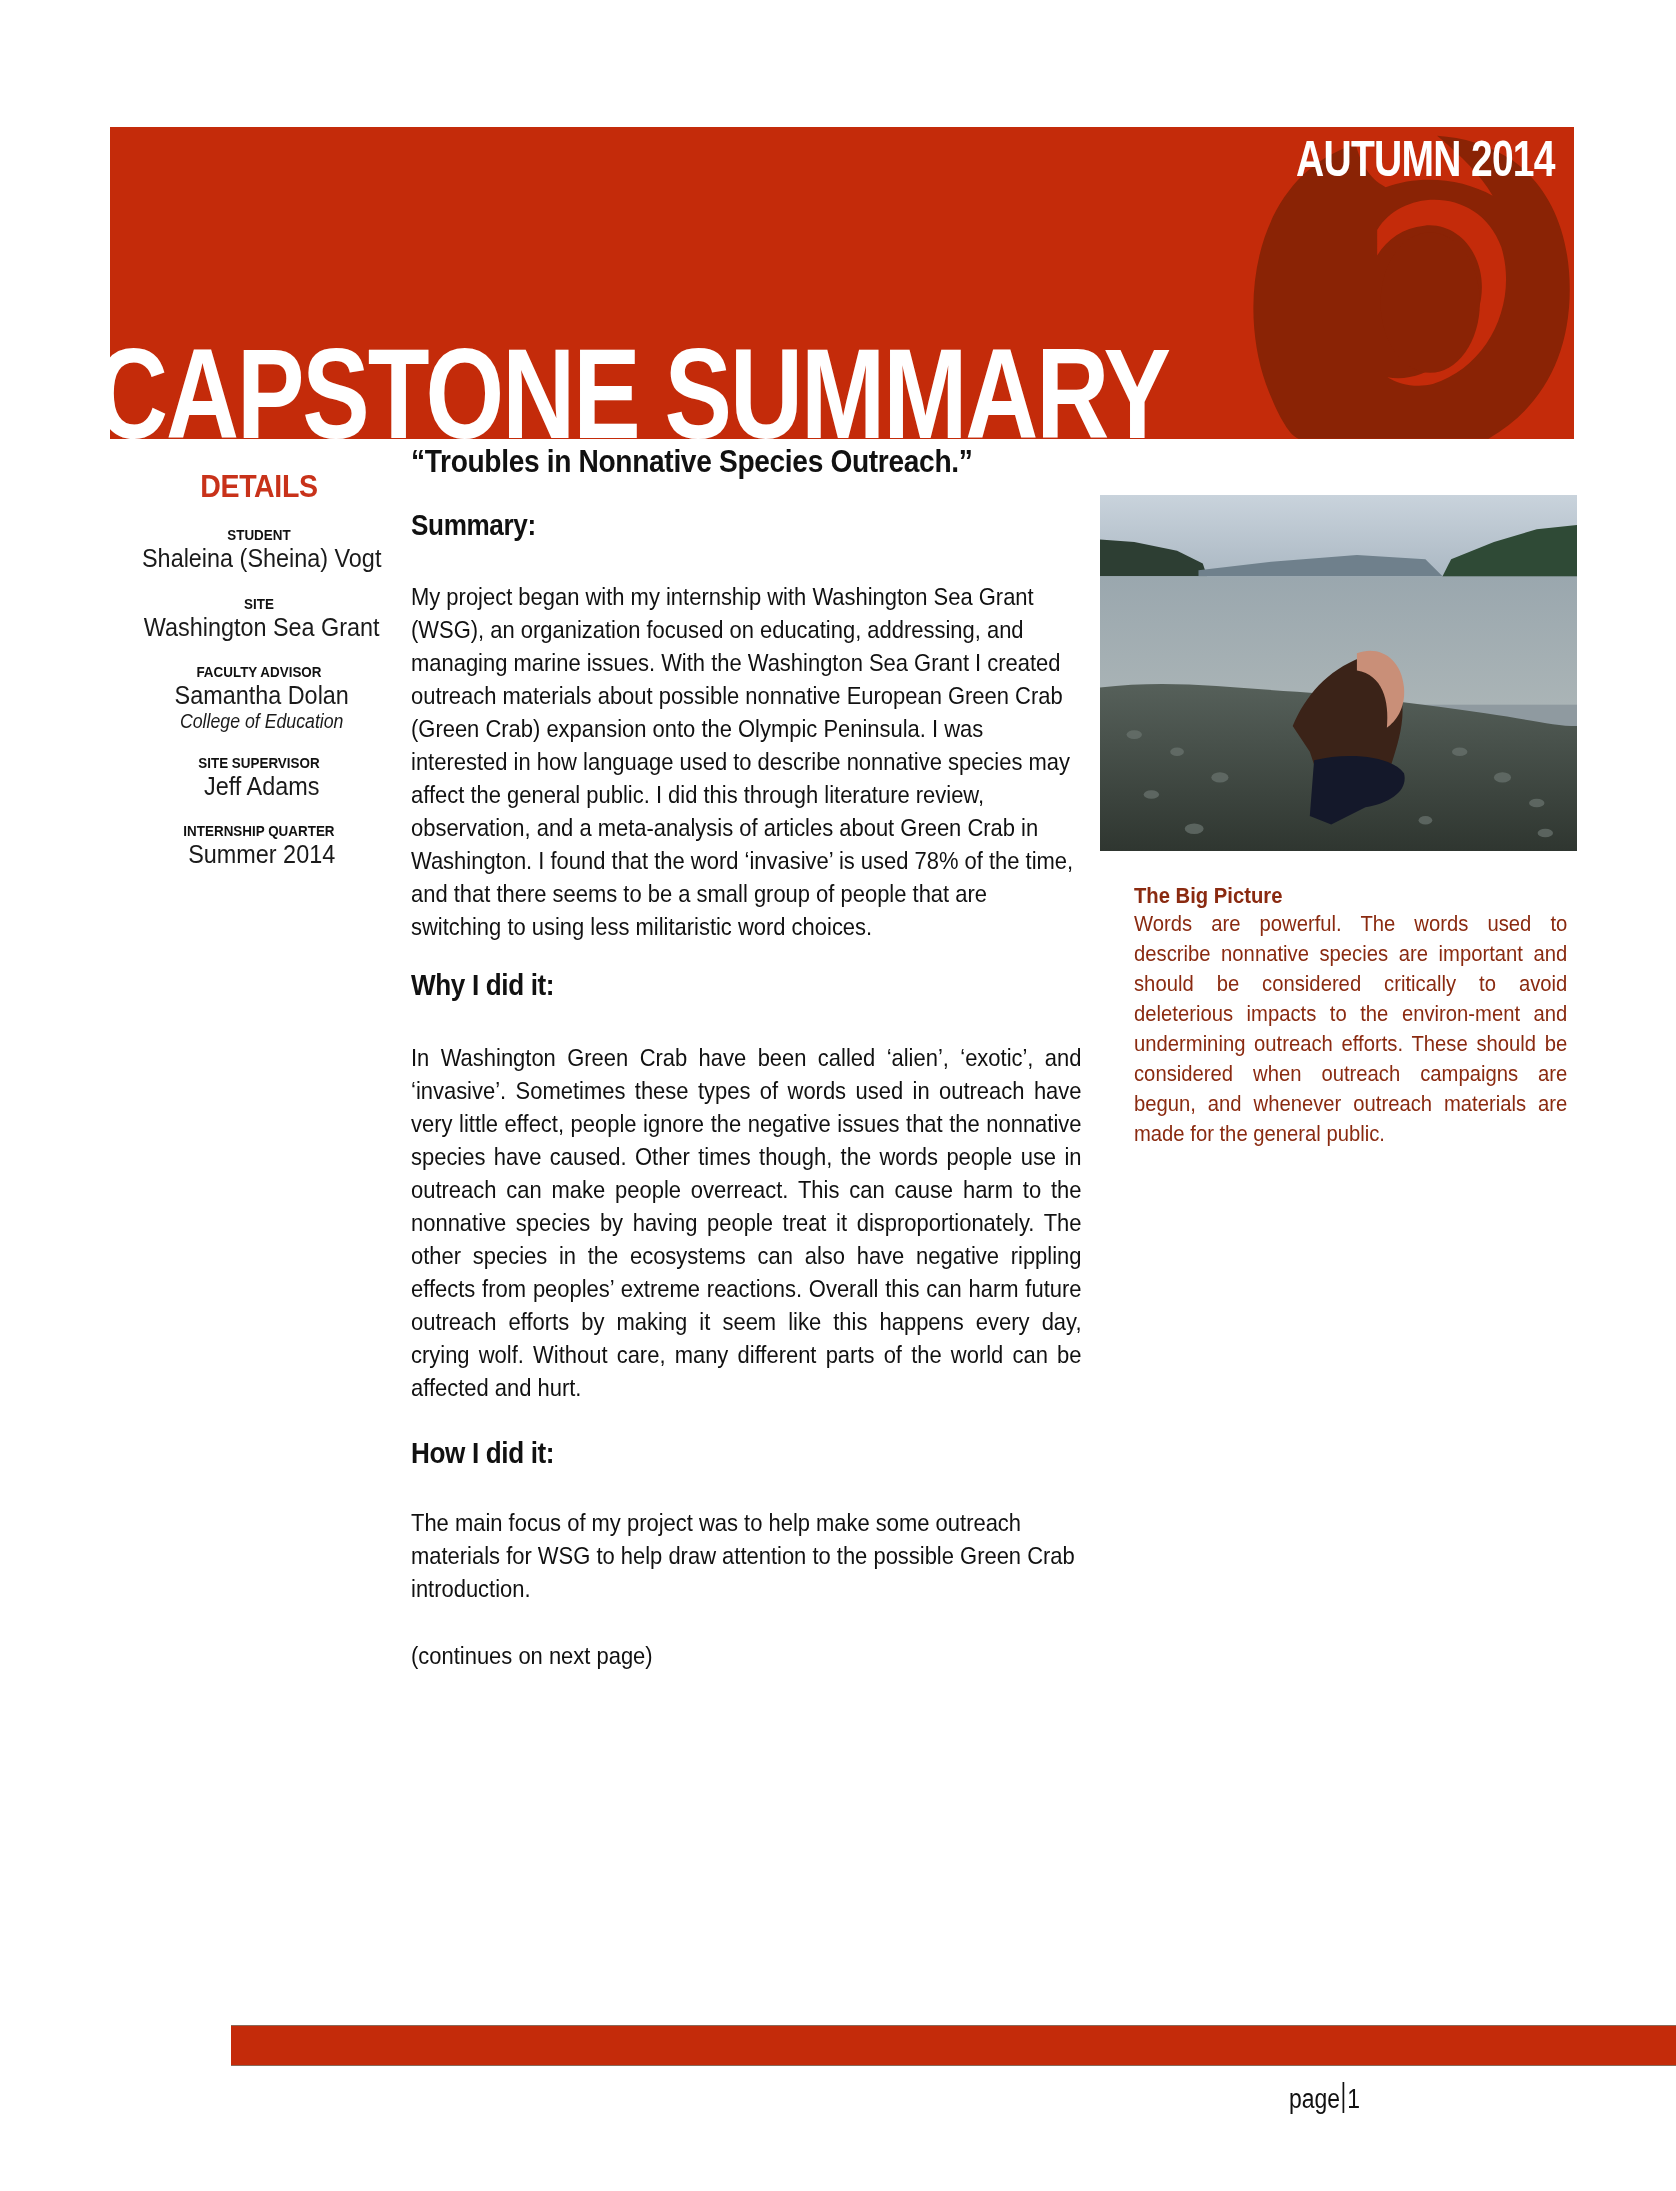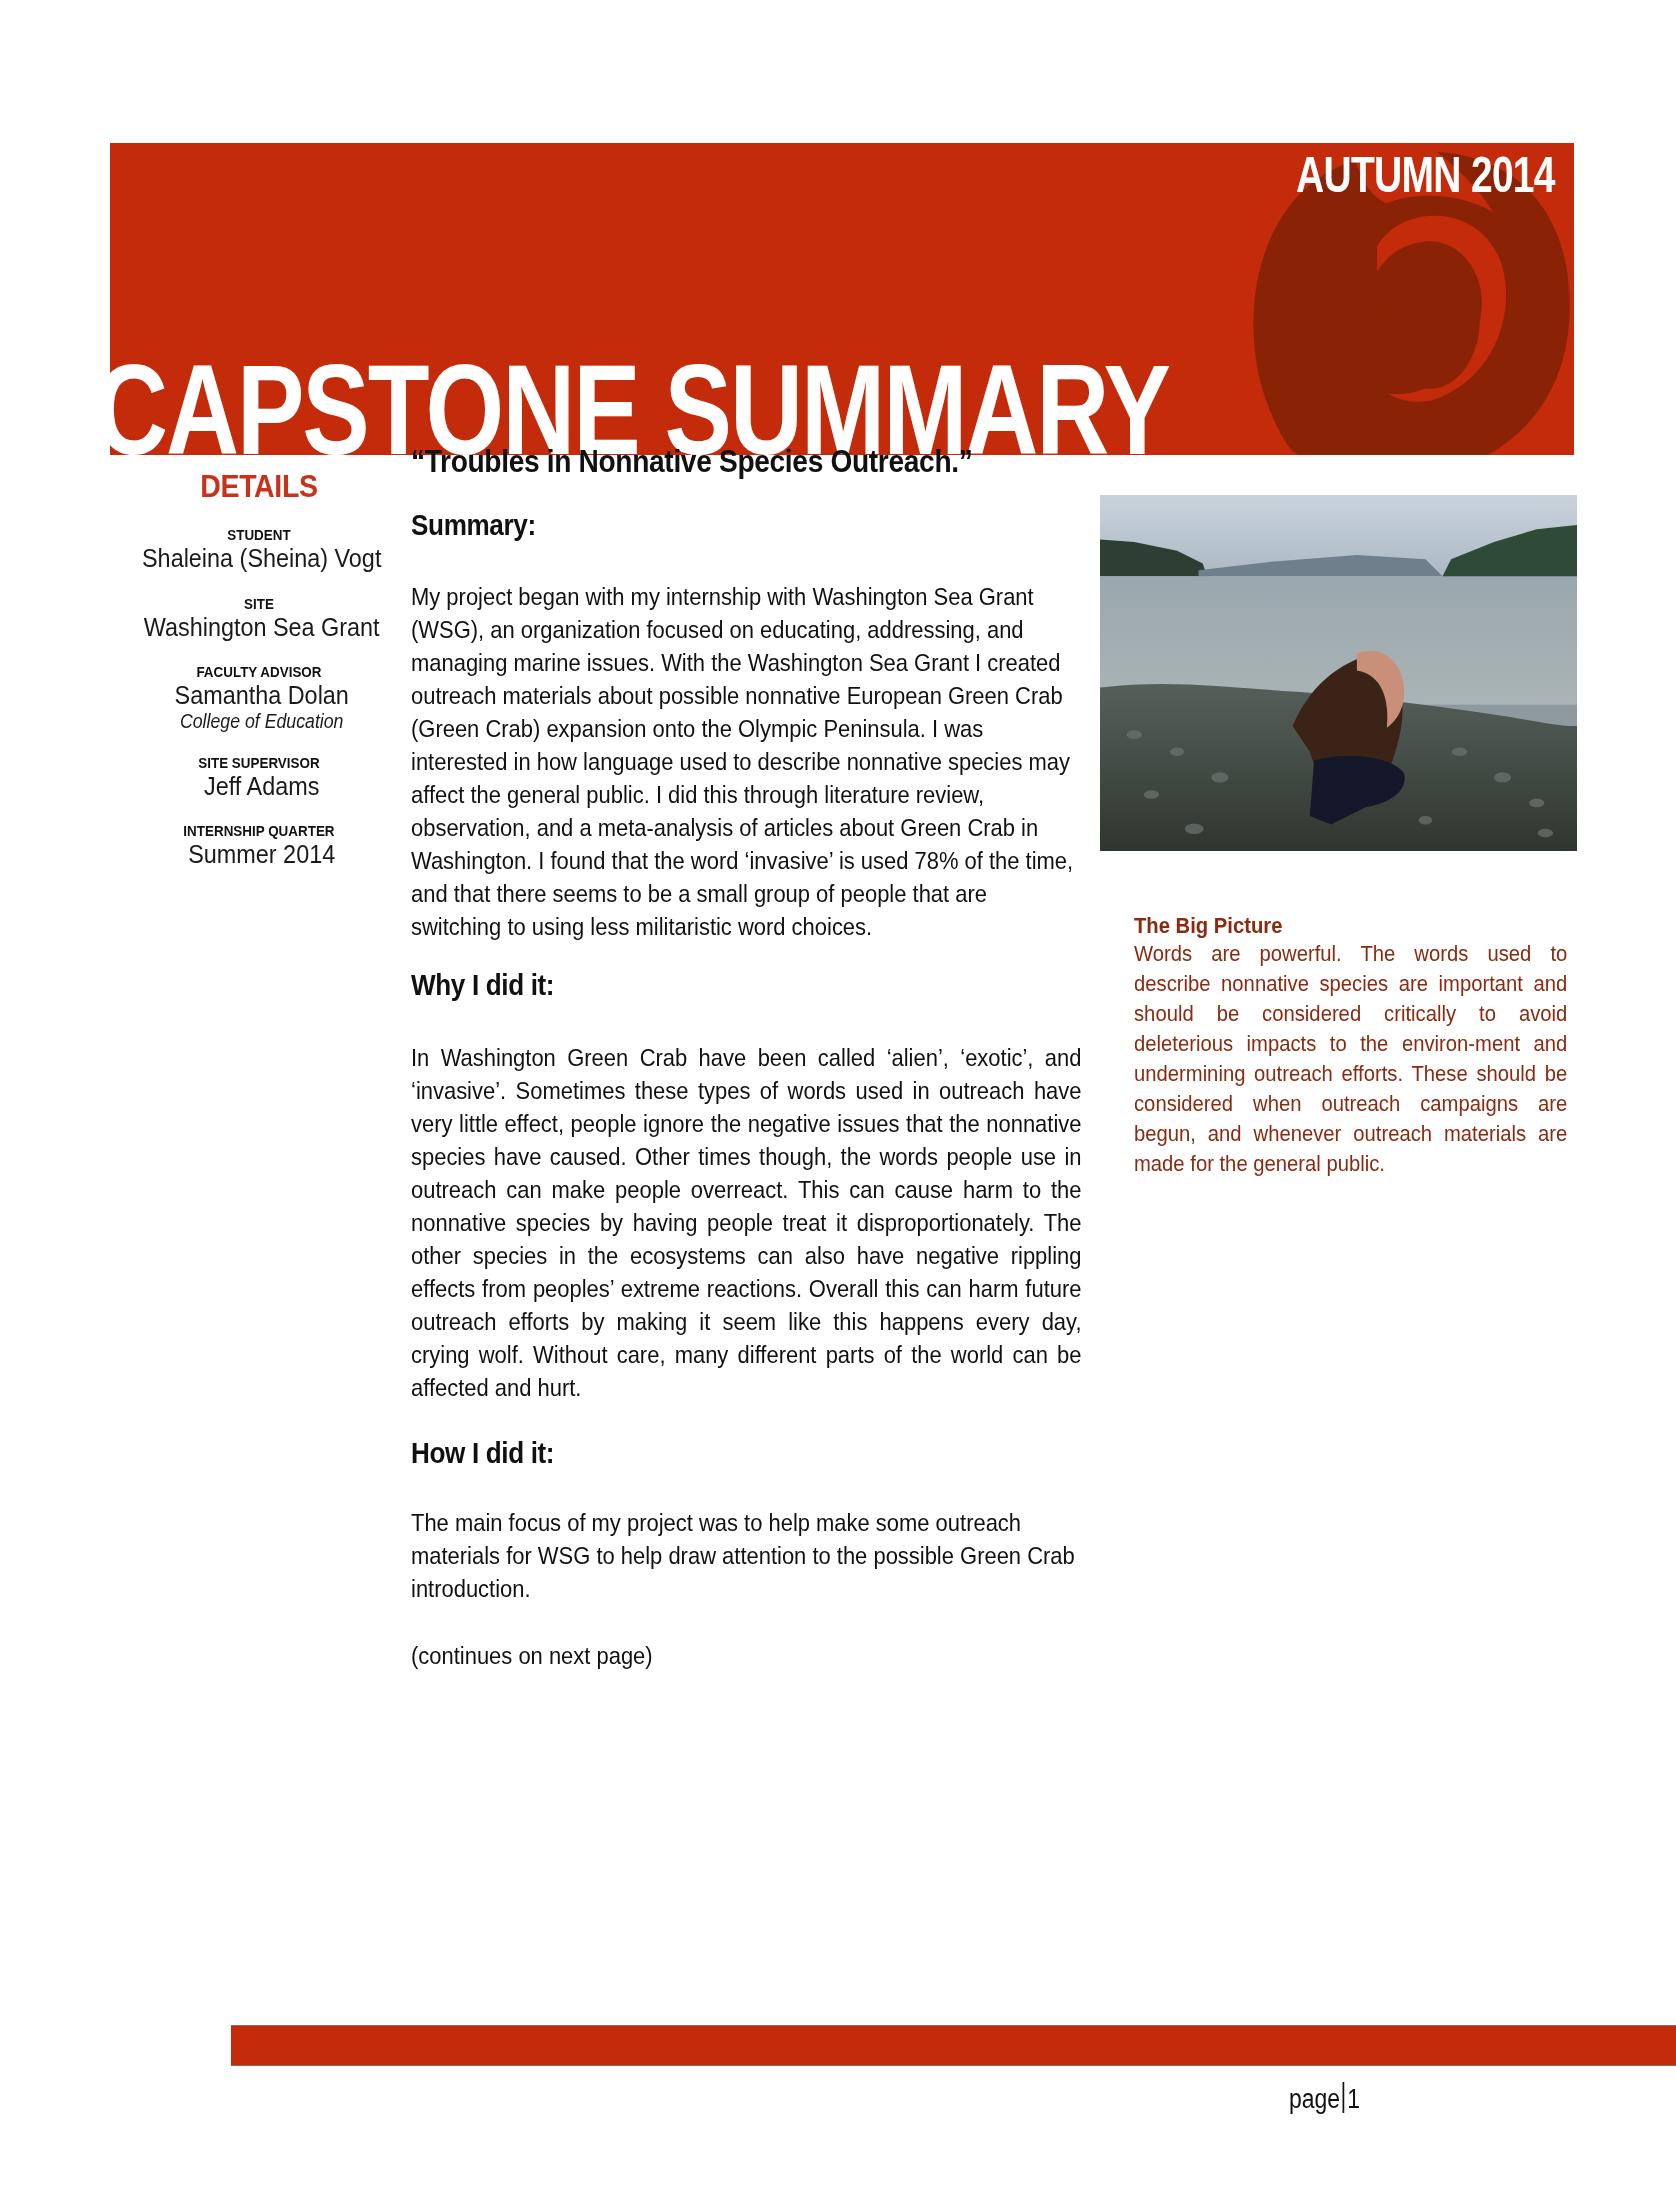--- a/index.html
+++ b/index.html
@@ -1,21 +1,21 @@
 <!DOCTYPE html>
 <html style="font-size:13.7px"><head>
   <meta charset="utf-8">
   <style>
     * { margin: 0; padding: 0; box-sizing: border-box; }
     html, body { width: 1676px; height: 2192px; background: #ffffff; overflow: hidden; }
     body { position: relative; font-family: "Liberation Sans", "DejaVu Sans", sans-serif; color: #111; }
 
     
     .banner {
-      position: absolute; left: 110px; top: 143px; width: 1464px; height: 312px;
+      position: absolute; left: 110px; top: 127px; width: 1464px; height: 312px;
       background: #c42b0a; overflow: hidden;
     }
     .banner .logo {
       position: absolute; left: 1096px; top: 0; width: 368px; height: 312px;
     }
     .banner .issue {
       position: absolute; right: 19px; top: 3.4px;
       font-family: "Liberation Sans", sans-serif; font-weight: bold;
       font-size: 50px; color: #ffffff; letter-spacing: -0.9px;
       transform: scaleX(0.78); transform-origin: right top;
@@ -75,21 +75,21 @@
     .main .p-cont { margin-top: 34px; }
 
     
     .photo {
       position: absolute; left: 1100px; top: 495px; width: 477px; height: 356px;
       overflow: hidden; background: #8f9aa0;
     }
     .photo svg { display: block; width: 100%; height: 100%; }
 
     .bigpic {
-      position: absolute; left: 1134px; top: 913px; width: 433px; color: #8a2a10;
+      position: absolute; left: 1134px; top: 883px; width: 433px; color: #8a2a10;
     }
     .bigpic .bp-title {
       font-weight: bold; font-size: 22px; transform: scaleX(0.92); transform-origin: left; white-space: nowrap;
     }
     .bigpic .bp-body {
       font-size: 22px; line-height: 30px; text-align: justify;
       width: 471px; transform: scaleX(0.92); transform-origin: left;
     }
 
     

